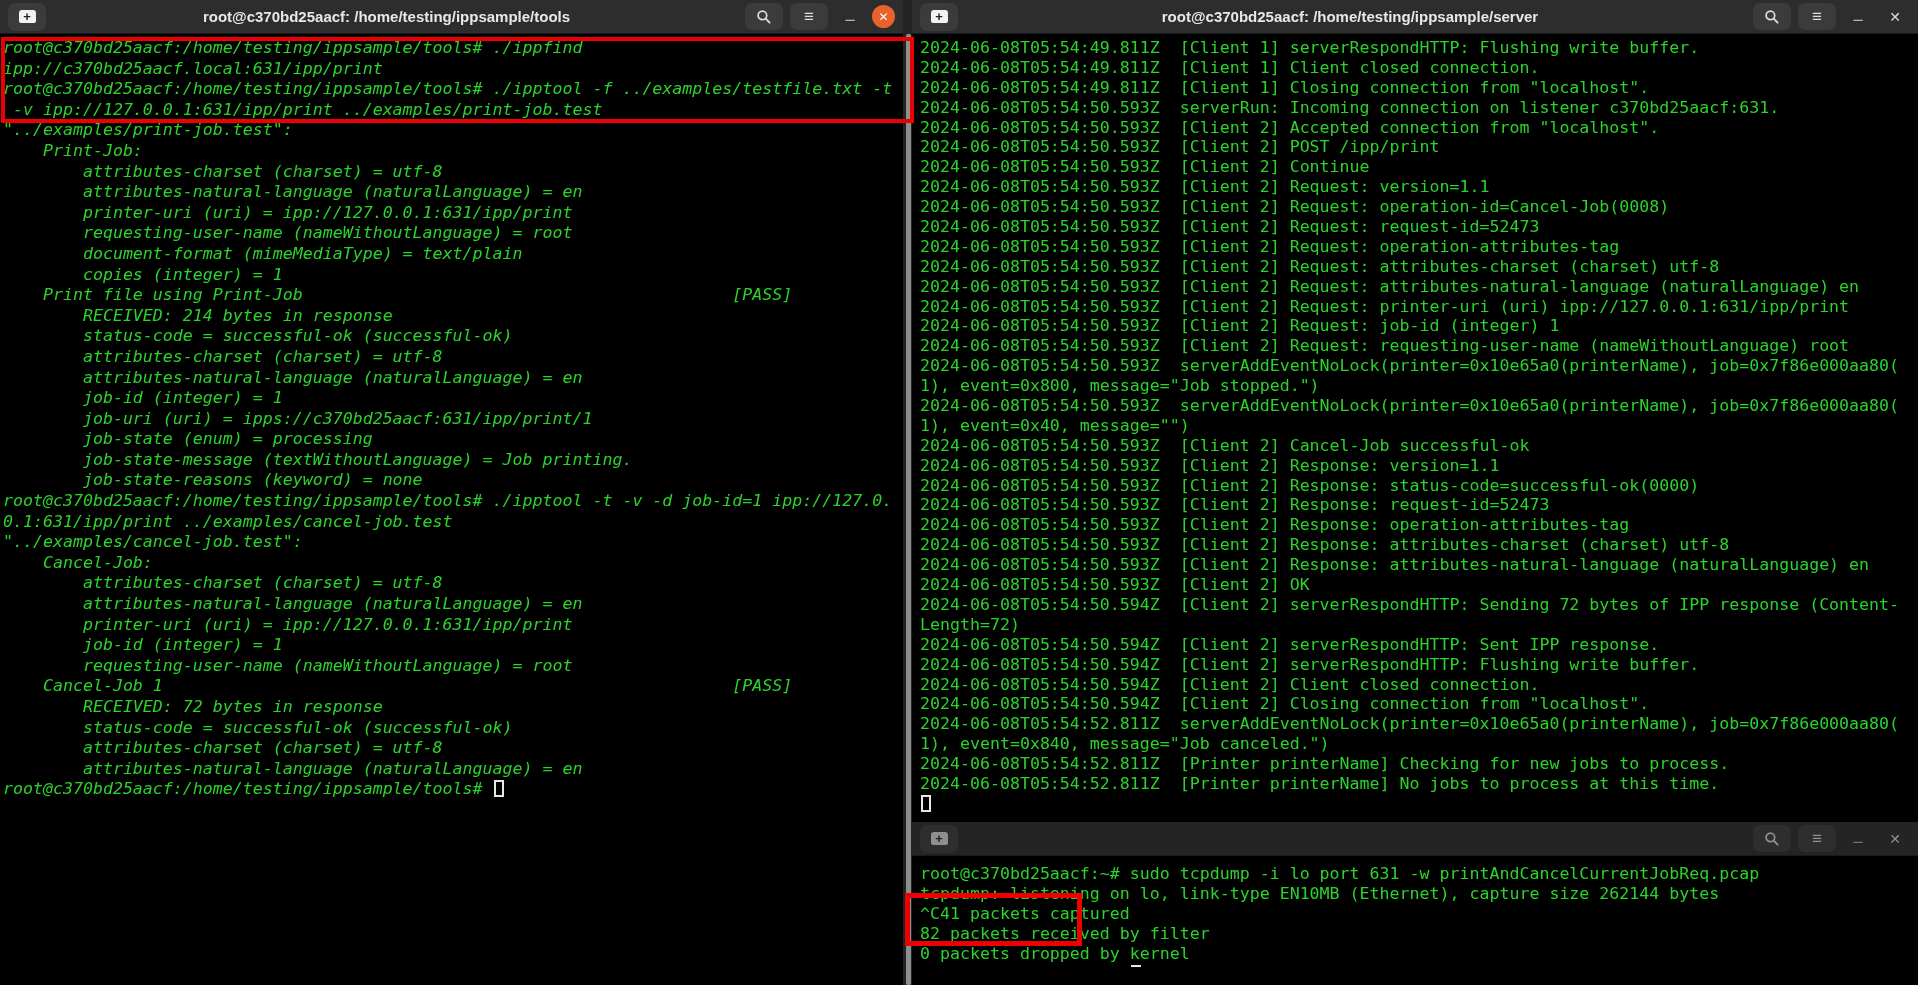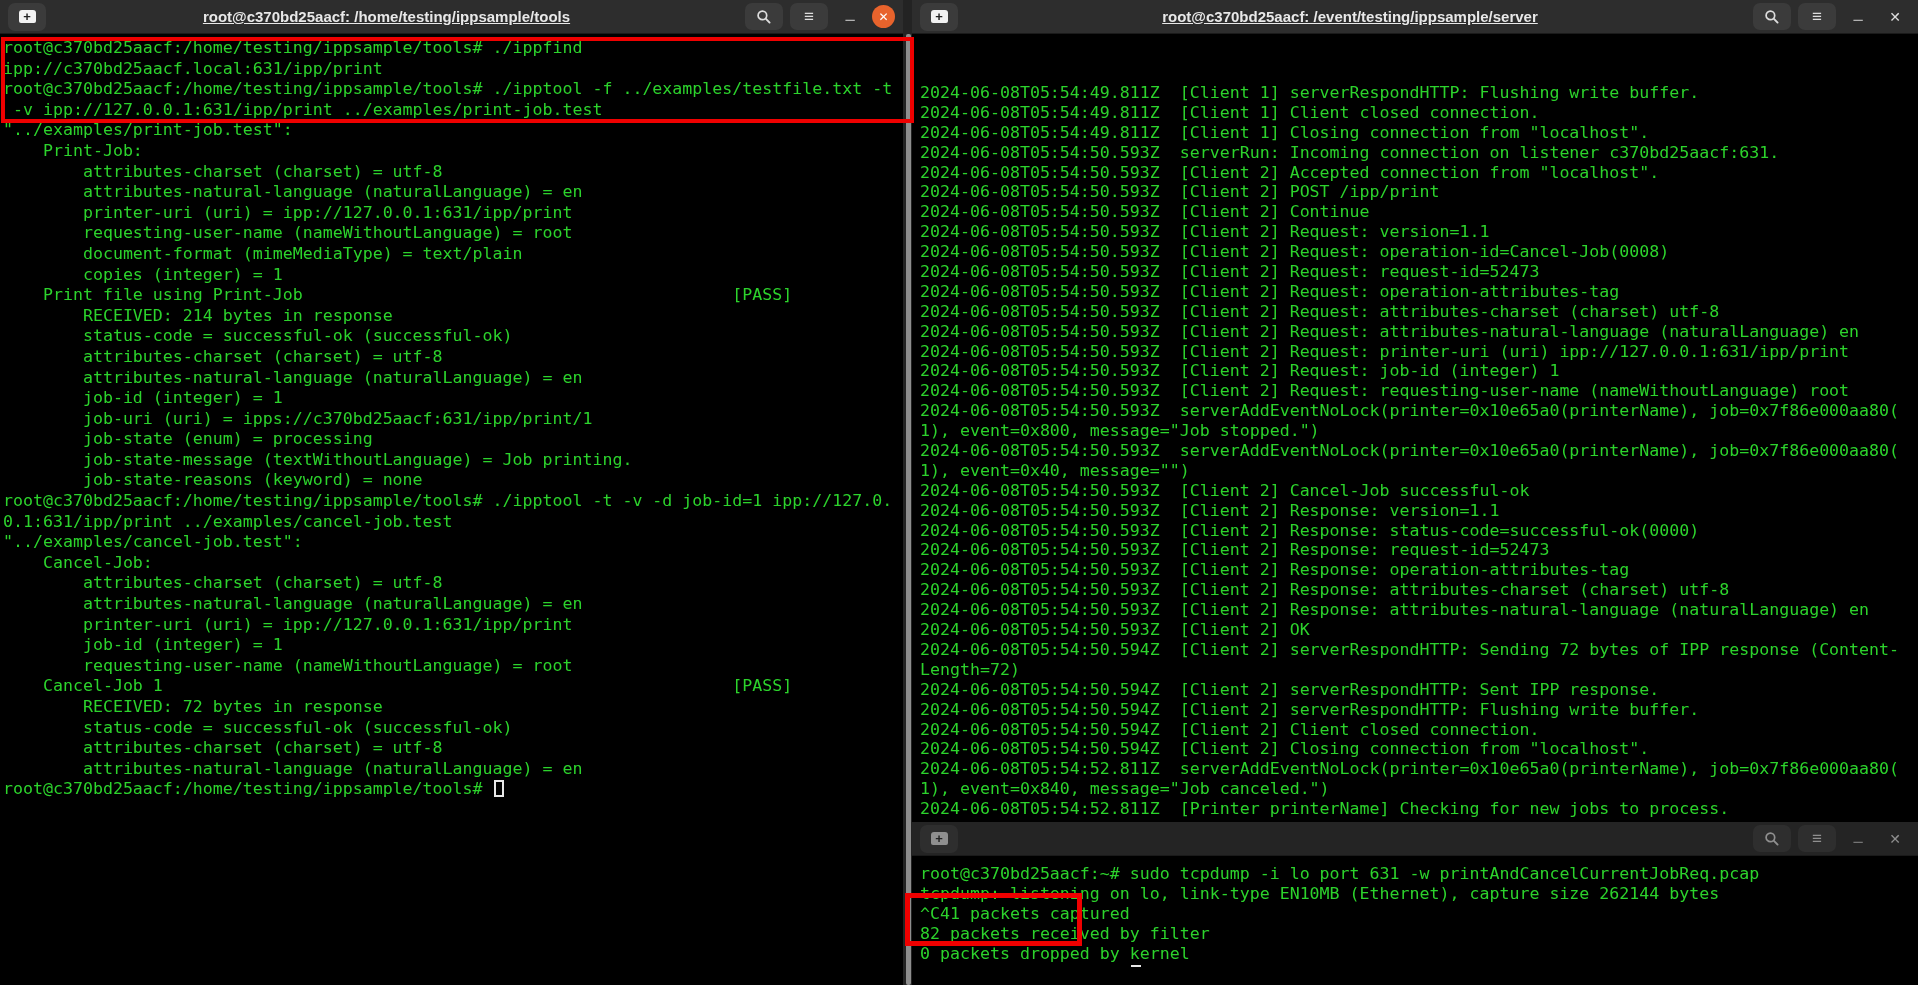--- a/index.html
+++ b/index.html
@@ -15,43 +15,43 @@
 
   .window{position:absolute;background:#000;overflow:hidden;}
   .win-tools{left:0;top:0;width:903px;height:985px;}
   .win-server{left:912px;top:0;width:1006px;height:822px;}
   .win-home{left:912px;top:822px;width:1006px;height:163px;}
 
   .divider{position:absolute;left:903px;top:0;width:9px;height:985px;background:#232323;}
   .divider .thumb{position:absolute;right:1px;top:34px;bottom:0;width:5px;background:#8E8E8E;border-radius:2px;}
 
   .titlebar{position:relative;height:34px;background:var(--titlebar-bg);display:flex;align-items:center;padding:0 8px;border-bottom:1px solid #1a1a1a;}
-  .titlebar .title{position:absolute;left:60px;right:190px;text-align:center;font-size:15px;font-weight:bold;color:#E8E8E8;white-space:nowrap;overflow:hidden;pointer-events:none;text-decoration:underline;}
+  .titlebar .title{position:absolute;left:60px;right:190px;text-align:center;font-size:15px;font-weight:bold;color:#E8E8E8;white-space:nowrap;overflow:hidden;pointer-events:none;}
   .titlebar.dim{background:#242424;}
   .titlebar.dim .title{color:#8F8F8F;}
   .titlebar.dim .chip{background:#2E2E2E;color:#8F8F8F;}
   .titlebar.dim .flat{color:#8F8F8F;}
   .titlebar.dim .newtab-glyph{background:#8F8F8F;}
 
   .controls{margin-left:auto;display:flex;align-items:center;gap:7px;}
   button{border:none;background:transparent;cursor:pointer;font-family:inherit;}
   .chip{width:38px;height:27px;border-radius:7px;background:#3B3B3B;color:#DDD;display:flex;align-items:center;justify-content:center;font-size:17px;line-height:1;}
   .flat{width:30px;height:27px;color:#DDD;display:flex;align-items:center;justify-content:center;font-size:15px;}
   .minimize-glyph{font-size:13px;transform:translateY(3px);}
   .close-orange{width:23px;height:23px;border-radius:50%;background:var(--close-orange);color:#FFF;display:flex;align-items:center;justify-content:center;font-size:12px;font-weight:bold;}
   .close-plain{font-size:14px;}
   .newtab{width:38px;height:28px;}
   .newtab-glyph{display:inline-flex;align-items:center;justify-content:center;width:17px;height:13px;background:#F2F2F2;border-radius:3px 3px 2px 2px;}
   .newtab-glyph .plus{color:#222;font-size:13px;font-weight:bold;line-height:0;transform:translateY(-0.5px);}
   .search-svg{display:block;}
 
   .term{position:relative;white-space:pre;overflow:hidden;color:var(--terminal-green);
         font-family:"DejaVu Sans Mono","Liberation Mono",monospace;font-size:16.6px;}
-  .term-tools{height:951px;padding:4px 0 0 3px;--lh:20.6px;}
-  .term-server{height:788px;padding:4px 0 0 8px;margin-top:45px;--lh:19.9px;}
+  .term-tools{height:951px;padding:4px 0 0 3px;font-style:italic;--lh:20.6px;}
+  .term-server{height:788px;padding:4px 0 0 8px;--lh:19.9px;}
   .term-home{height:111px;padding:8px 0 0 8px;--lh:20px;}
   .tline{height:var(--lh);line-height:var(--lh);}
   .cursor{display:inline-block;width:10px;height:17px;border:2px solid #E8E8E8;vertical-align:-3px;margin-left:1px;}
 
   .redbox{position:absolute;border:4px solid var(--highlight-red);z-index:6;pointer-events:none;}
   .box-commands{left:1px;top:37px;width:913px;height:86px;}
   .box-packets{left:905px;top:893px;width:177px;height:53px;border-width:5px;}
 </style>
 </head>
 <body>
@@ -91,21 +91,21 @@
       <div class="thumb"></div>
     </div>
 
   <section class="window win-server">
     <header class="titlebar">
       <button class="chip newtab">
         <span class="newtab-glyph">
             <span class="plus">+</span>
           </span>
       </button>
-      <div class="title">root@c370bd25aacf: /event/testing/ippsample/server</div>
+      <div class="title">root@c370bd25aacf: /home/testing/ippsample/server</div>
       <div class="controls">
         <button class="chip">
           <svg class="search-svg" width="16" height="16" viewBox="0 0 16 16">
               <circle cx="6.4" cy="6.4" r="4.3" fill="none" stroke="currentColor" stroke-width="1.7"></circle>
               <line x1="9.7" y1="9.7" x2="13.6" y2="13.6" stroke="currentColor" stroke-width="1.9" stroke-linecap="round"></line>
             </svg>
         </button>
         <button class="chip">
             <span>≡</span>
           </button>

